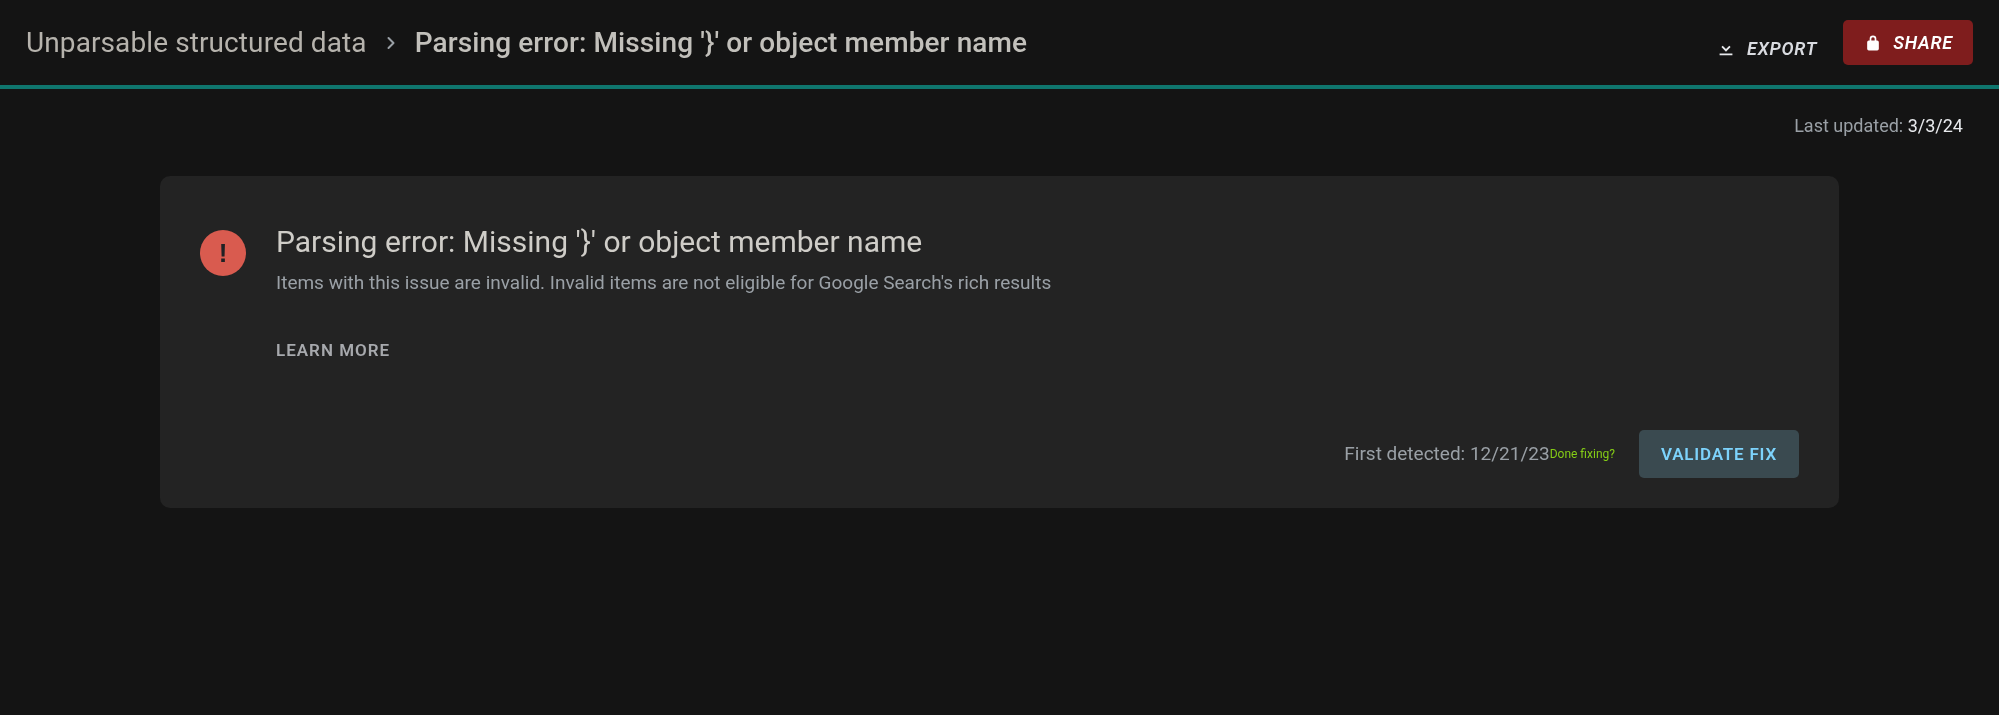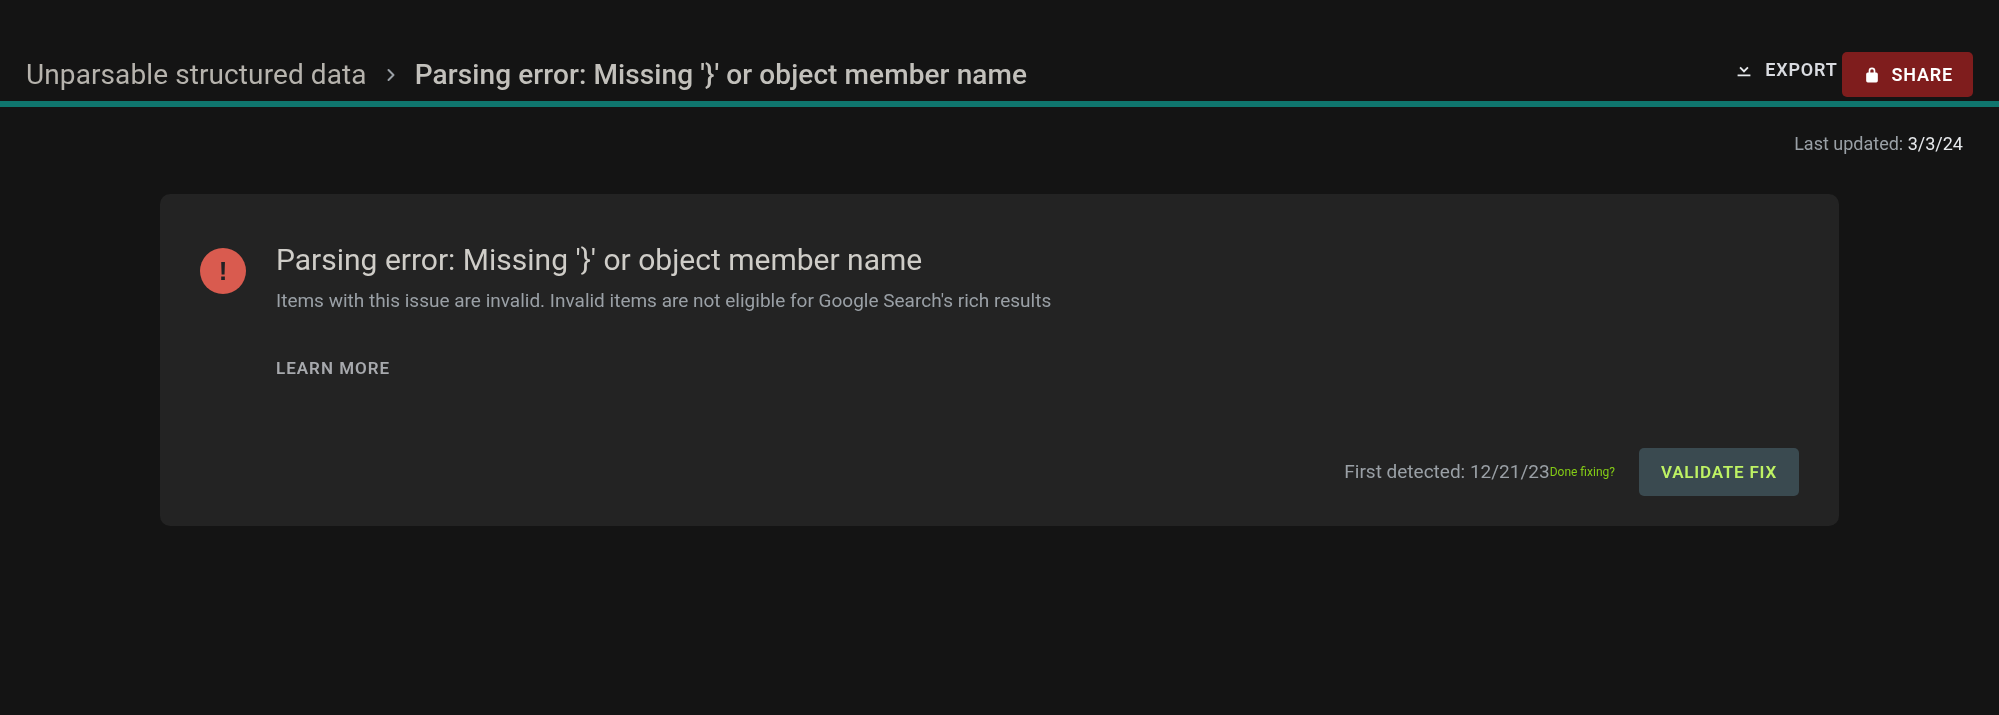--- a/index.html
+++ b/index.html
@@ -8,23 +8,22 @@
     background: #141414;
     color: #e8eaed;
     font-family: "Google Sans", Roboto, Arial, sans-serif;
     font-size: 16px;
     -webkit-font-smoothing: antialiased;
   }
 
   .header {
     display: flex;
     align-items: center;
-    padding: 20px 26px 4px 26px;
-    border-bottom: 6px solid #0f766e;
-    margin-top: 32px;
+    padding: 20px 26px 20px 26px;
+    border-bottom: 4px solid #0f766e;
   }
 
   .breadcrumb {
     display: flex;
     align-items: center;
     gap: 14px;
     flex: 1;
     min-width: 0;
   }
   .crumb-root {
@@ -41,21 +40,23 @@
   }
   .crumb-current {
     color: #c2c0bb;
     font-size: 28px;
     font-weight: 500;
     letter-spacing: 0.1px;
   }
 
   .header-actions {
     display: flex;
-    align-items: flex-start;
+    align-items: flex-end;
+    gap: 22px;
+    font-style: italic;
   }
   .export-btn {
     display: flex;
     align-items: center;
     gap: 10px;
     color: #d9dbe0;
     font-size: 18px;
     font-weight: 600;
     letter-spacing: 0.8px;
     cursor: pointer;
@@ -156,21 +157,21 @@
     text-align: right;
   }
   .done-fixing {
     color: #84cc16;
     font-size: 12px;
     margin-left: auto;
     margin-right: 24px;
   }
   .validate-btn {
     background: #3a4a50;
-    color: #bef264;
+    color: #7dd3fc;
     font-size: 17px;
     font-weight: 600;
     letter-spacing: 0.8px;
     padding: 14px 22px;
     border-radius: 5px;
     cursor: pointer;
   }
 </style>
 </head>
 <body>

